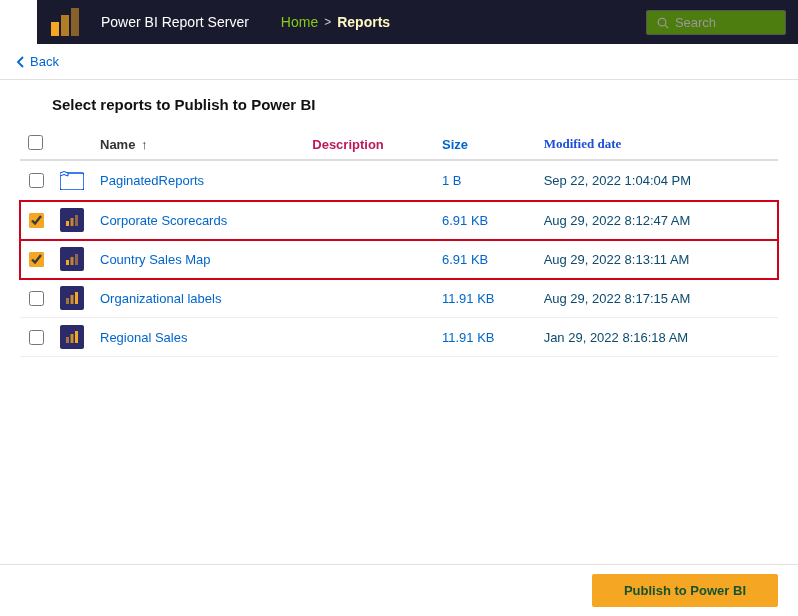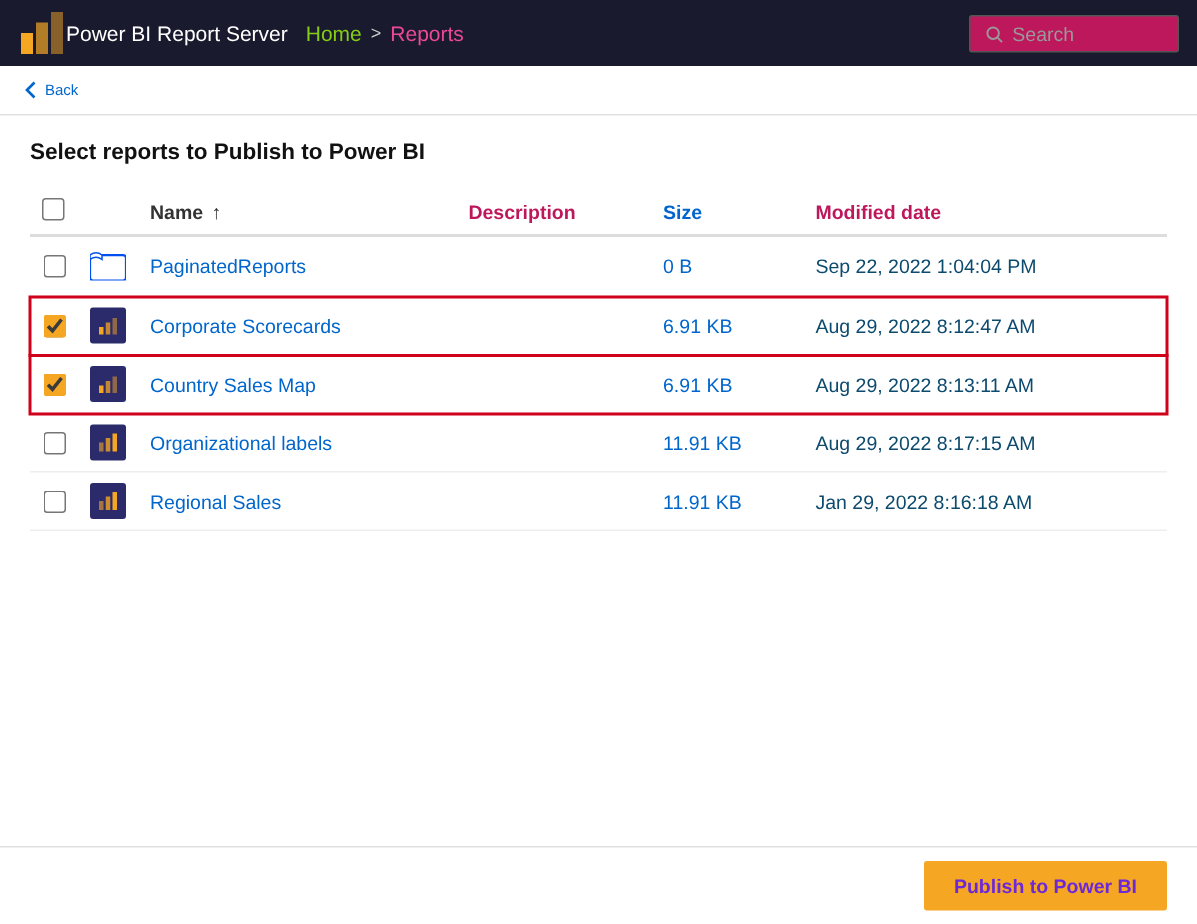--- a/index.html
+++ b/index.html
@@ -5,21 +5,22 @@
     * { box-sizing: border-box; margin: 0; padding: 0; }
     body { font-family: 'Segoe UI', Arial, sans-serif; font-size: 13px; background: #fff; width: 798px; height: 616px; overflow: hidden; }
 
     
     .header {
       background: #1a1a2e;
       height: 44px;
       display: flex;
       align-items: center;
       padding: 0 12px;
-      gap: 0;
+      gap: 20px;
+      margin-left: 37px;
     }
     .header-app-name {
       color: #fff;
       font-size: 14px;
       margin-right: 12px;
     }
     .header-breadcrumb {
       display: flex;
       align-items: center;
       gap: 6px;
@@ -28,28 +29,28 @@
     }
     .header-breadcrumb .home-link {
       color: #84cc16;
       cursor: pointer;
     }
     .header-breadcrumb .chevron {
       color: #ccc;
       font-size: 12px;
     }
     .header-breadcrumb .current {
-      color: #ec4899;
-      font-weight: 400;
+      color: #fef9c3;
+      font-weight: 700;
     }
     .header-spacer { flex: 1; }
     .search-box {
       display: flex;
       align-items: flex-end;
-      background: #be185d;
+      background: #4d7c0f;
       border: 1px solid #555;
       border-radius: 2px;
       padding: 4px 10px;
       gap: 6px;
       width: 140px;
     }
     .search-box input {
       background: transparent;
       border: none;
       outline: none;
@@ -63,33 +64,34 @@
     .back-bar {
       padding: 10px 16px;
       border-bottom: 1px solid #e0e0e0;
     }
     .back-link {
       display: flex;
       align-items: center;
       gap: 4px;
       color: #0066cc;
       cursor: pointer;
-      font-size: 10px;
+      font-size: 13px;
       text-decoration: none;
     }
 
     
     .main-content {
       padding: 16px 20px;
     }
     .page-title {
       font-size: 15px;
       font-weight: 600;
       margin-bottom: 16px;
       color: #111;
+      margin-left: 32px;
     }
 
     
     .report-table {
       width: 100%;
       border-collapse: collapse;
     }
     .report-table th {
       text-align: left;
       padding: 6px 8px;
@@ -151,23 +153,23 @@
       height: 52px;
       background: #fff;
       border-top: 1px solid #e0e0e0;
       display: flex;
       align-items: center;
       justify-content: flex-end;
       padding: 0 20px;
     }
     .publish-btn {
       background: #f5a623;
-      color: #6d28d9;
+      color: #14532d;
       border: none;
-      padding: 9px 20px;
+      padding: 9px 32px;
       font-size: 13px;
       font-weight: 600;
       cursor: pointer;
       border-radius: 2px;
     }
 
     
     .table-container {
       position: relative;
     }
@@ -219,41 +221,41 @@
           <th class="cb-cell no-color">
             <input type="checkbox" style="">
           </th>
           <th class="icon-cell no-color"></th>
           <th class="no-color" style="color:#333;cursor:pointer;">
             <span>Name</span>
             <span style="margin-left:2px;">↑</span>
           </th>
           <th style="color:#be185d;">Description</th>
           <th style="color:#0066cc;">Size</th>
-          <th style="color:#be185d;">Modified date</th>
+          <th style="color:#1d4ed8;font-family:Liberation Serif, serif;">Modified date</th>
         </tr>
       </thead>
       <tbody id="table-body">
       <tr>
     <td class="cb-cell">
       <div class="cb-wrapper">
         <input type="checkbox" style="">
       </div>
     </td>
     <td class="icon-cell">
       <span><svg width="24" height="22" viewBox="0 0 24 22">
     <rect x="0" y="5" width="24" height="17" rx="2" fill="white" stroke="#0050ef" stroke-width="1.5"></rect>
     <path d="M0 8 Q4 5 8 8 L8 5 Q4 2 0 5Z" fill="white" stroke="#0050ef" stroke-width="1"></path>
   </svg></span>
     </td>
     <td>
       <a class="name-link">PaginatedReports</a>
     </td>
     <td style="color:#555;"></td>
-    <td class="size-val">0 B</td>
+    <td class="size-val">1 B</td>
     <td class="date-val">Sep 22, 2022 1:04:04 PM</td>
   </tr>
           <tr style="outline: rgb(208, 2, 27) solid 2px; outline-offset: -1px;">
     <td class="cb-cell">
       <div class="cb-wrapper">
         <input type="checkbox" checked="" style="">
       </div>
     </td>
     <td class="icon-cell">
       <span><div style="width:24px;height:24px;background:#2b2b6b;border-radius:2px;display:flex;align-items:center;justify-content:center;">

